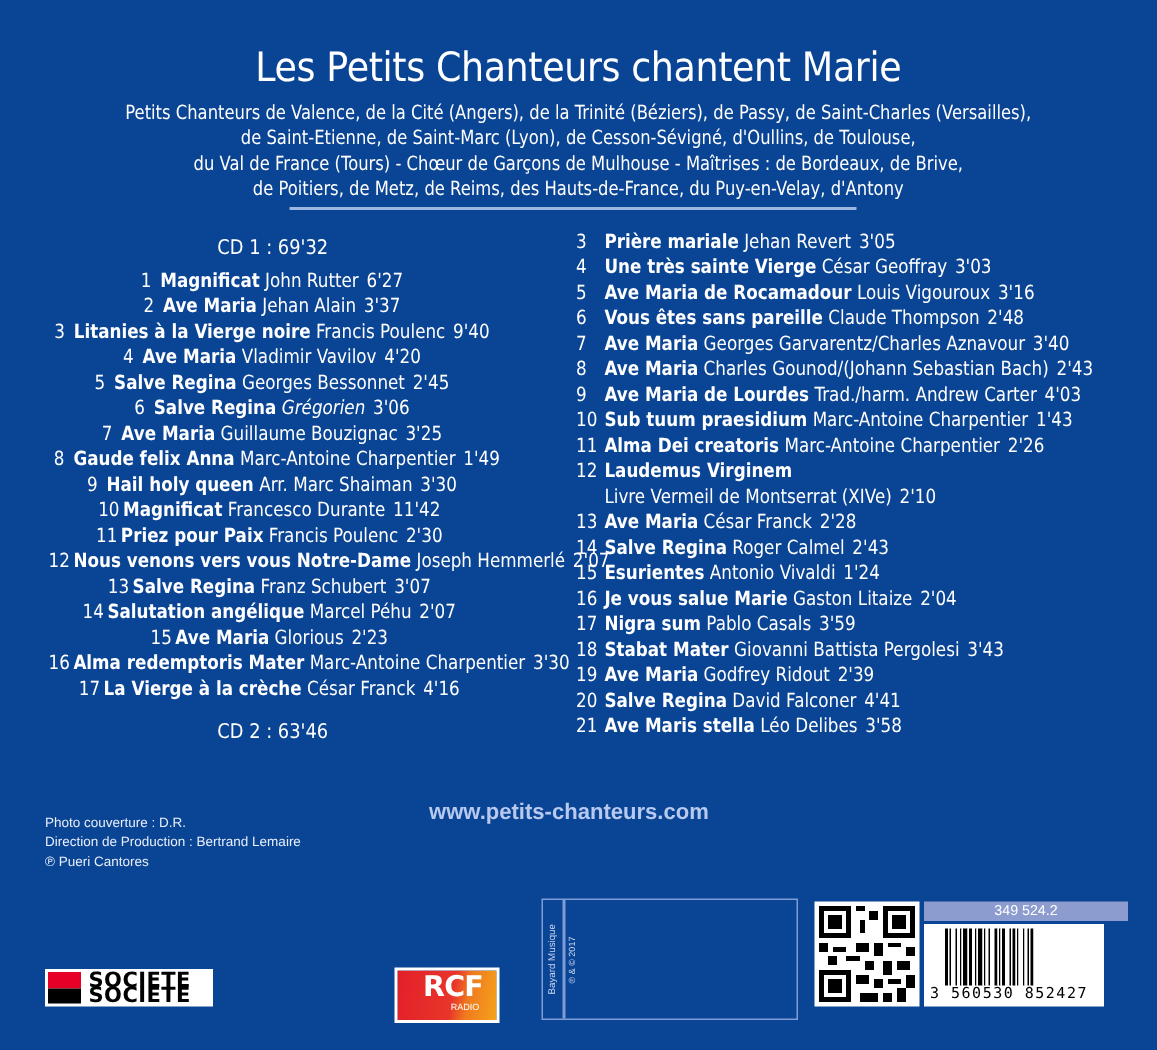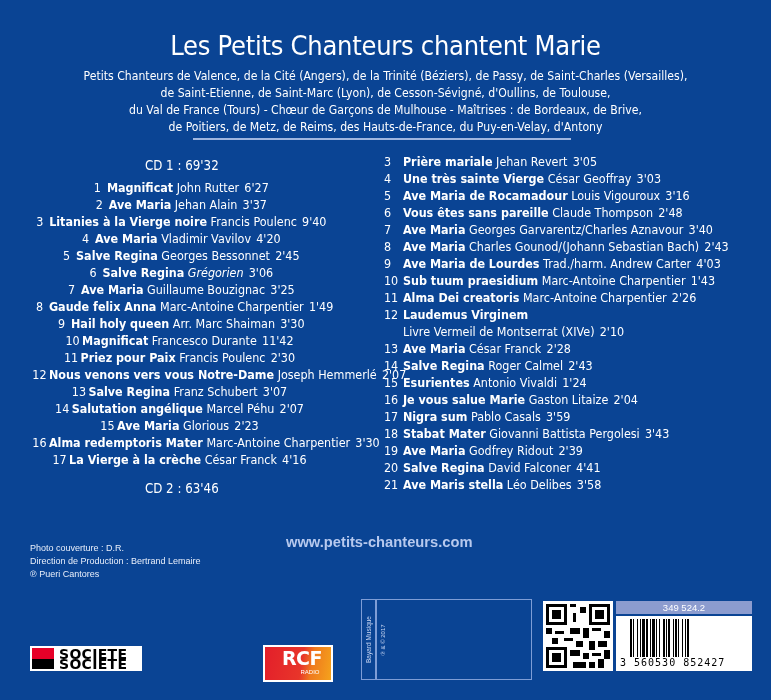--- a/index.html
+++ b/index.html
@@ -105,21 +105,21 @@
     .label-copy span { transform: rotate(-90deg); white-space: nowrap; font-size: 6px; color: #c9d6f2; }
     .qr {
       position: absolute; left: 543px; top: 601px; width: 70px; height: 70px;
       background: #fff; padding: 3px;
     }
     .catalog {
       position: absolute; left: 616px; top: 601px; width: 136px; height: 13px;
       background: #8c9ccf; color: #fff; text-align: center; font-size: 9.5px; line-height: 13px;
     }
     .barcode {
-      position: absolute; left: 616px; top: 616px; width: 136px; height: 55px;
+      position: absolute; left: 616px; top: 616px; width: 120px; height: 55px;
       background: #fff; padding: 3px 4px 0 4px;
     }
     .barcode .bars { height: 38px; margin-left: 10px; display: flex; align-items: stretch; }
     .barcode .bars i { display: block; background: #000; margin-right: 1px; }
     .barcode .digits { color: #000; font-size: 10px; line-height: 12px; letter-spacing: 1px; white-space: nowrap; font-family: "DejaVu Sans Mono", monospace; }
   </style>
 </head>
 <body>
 
 <div class="title">Les Petits Chanteurs chantent Marie</div>

